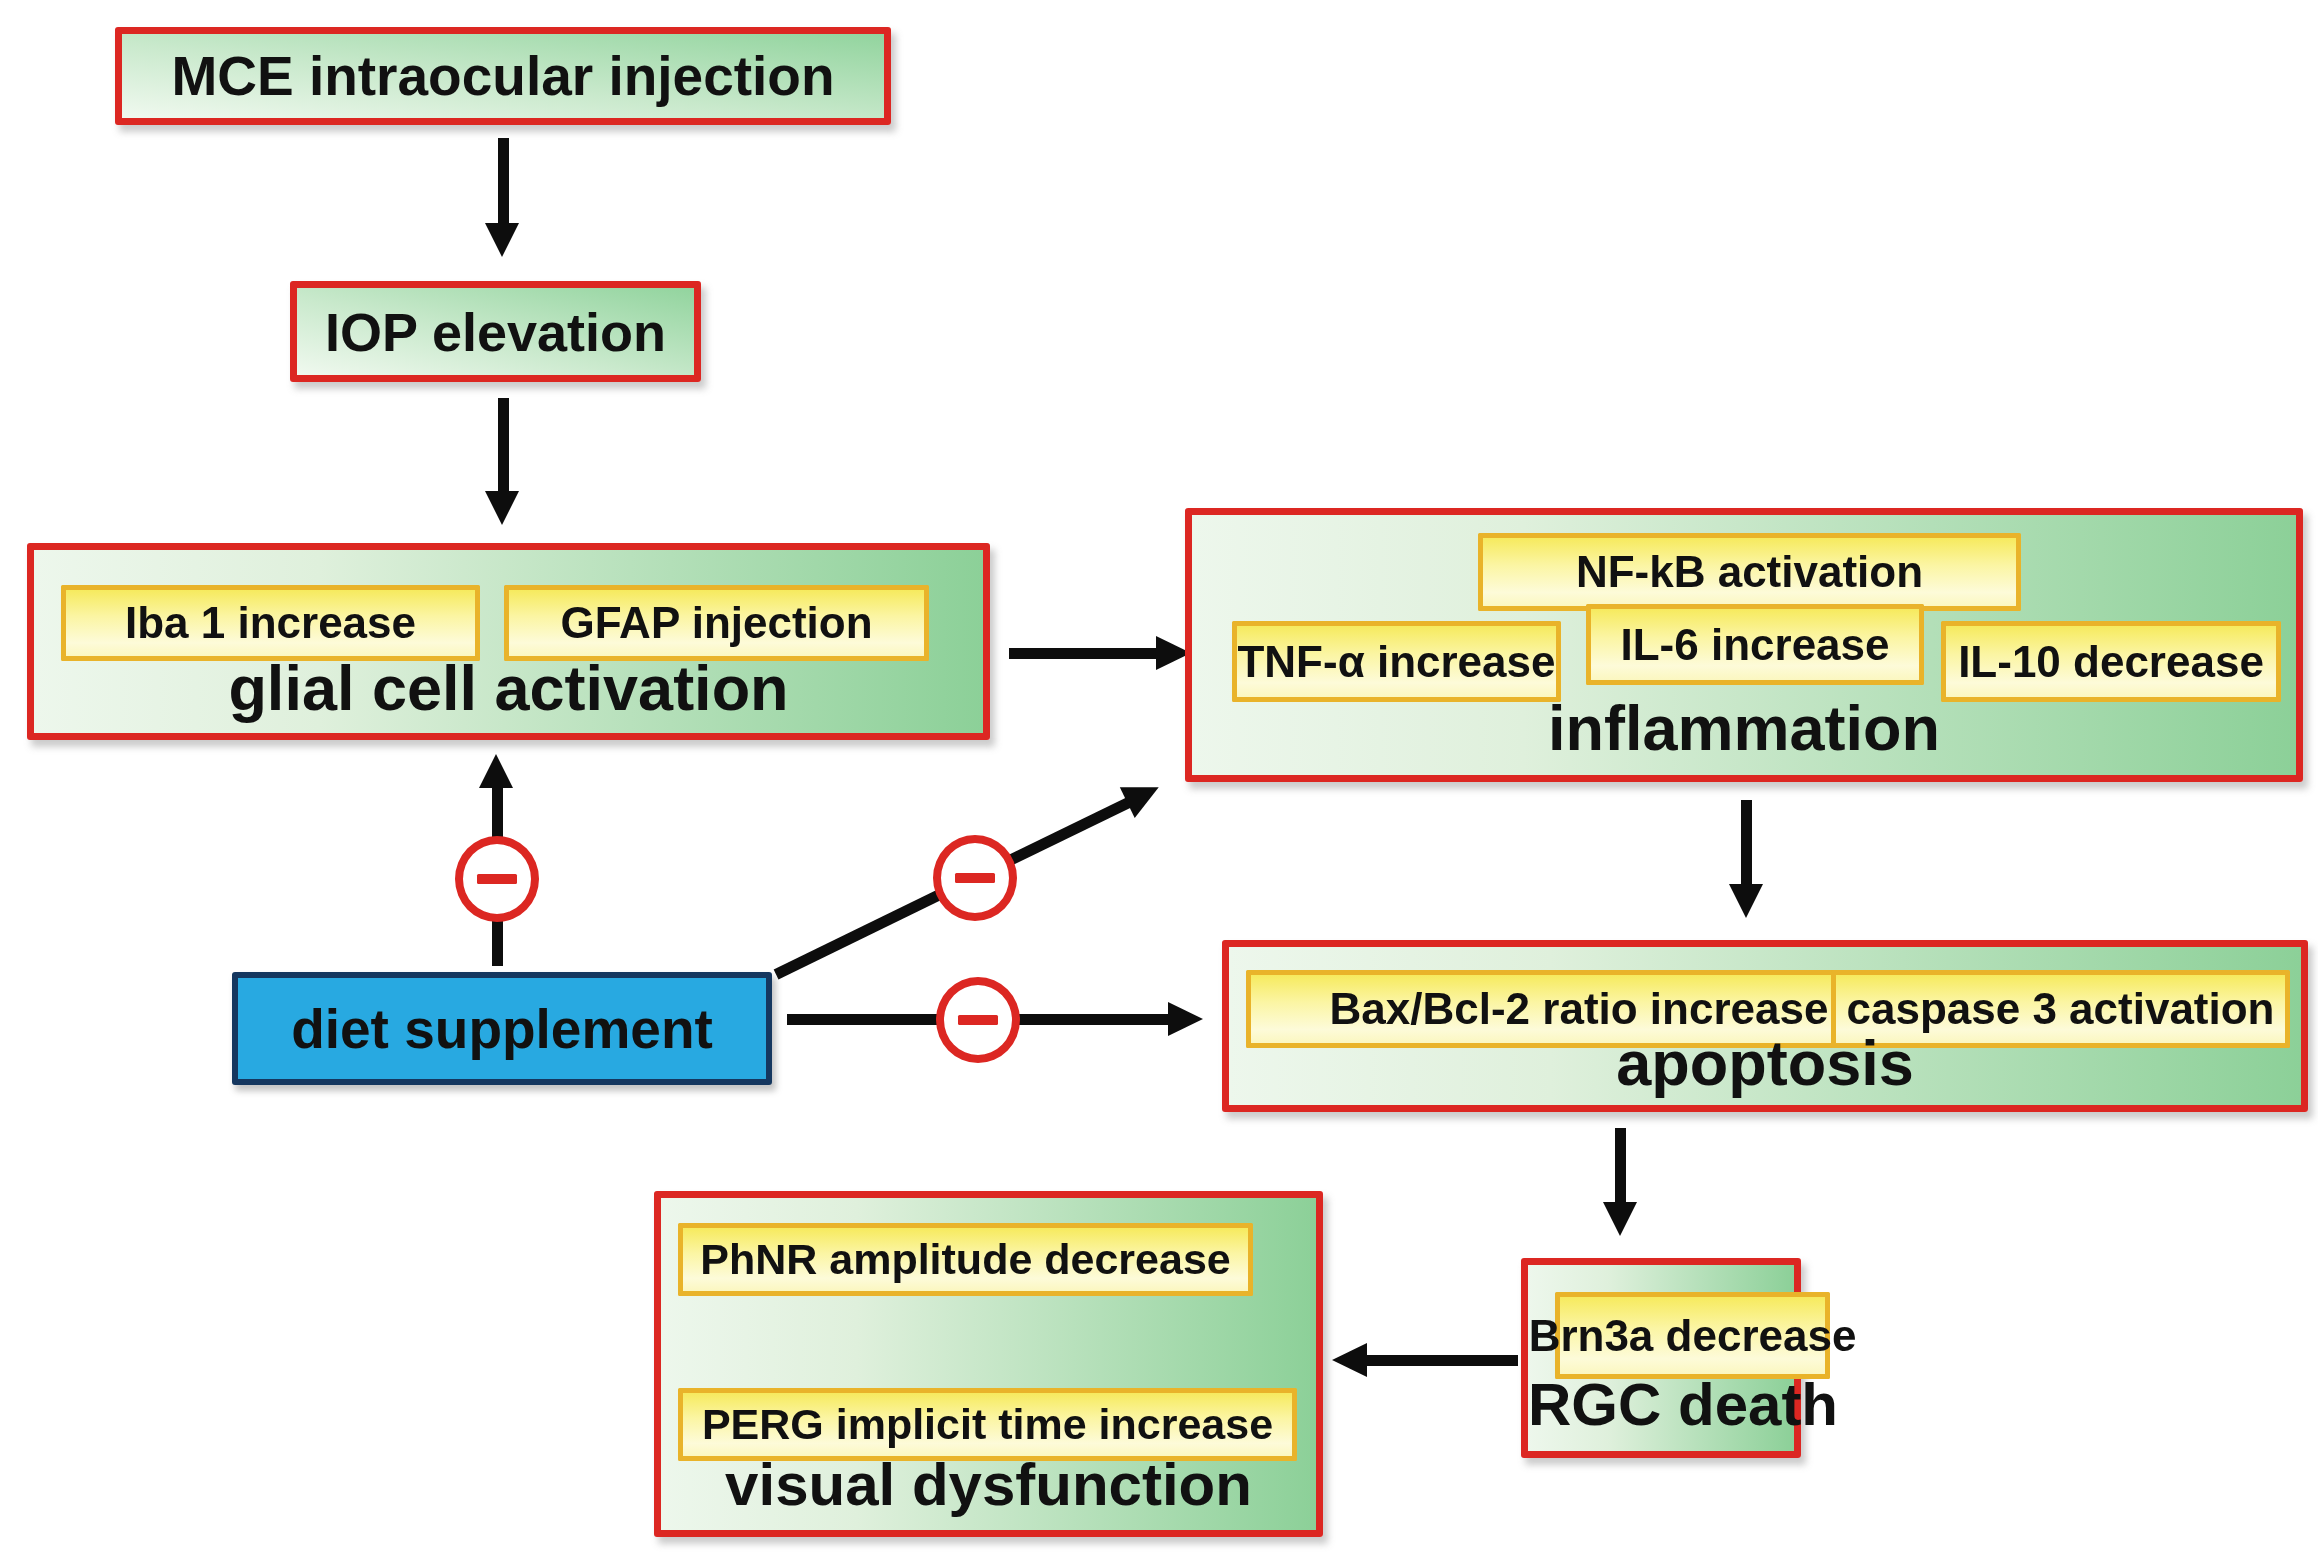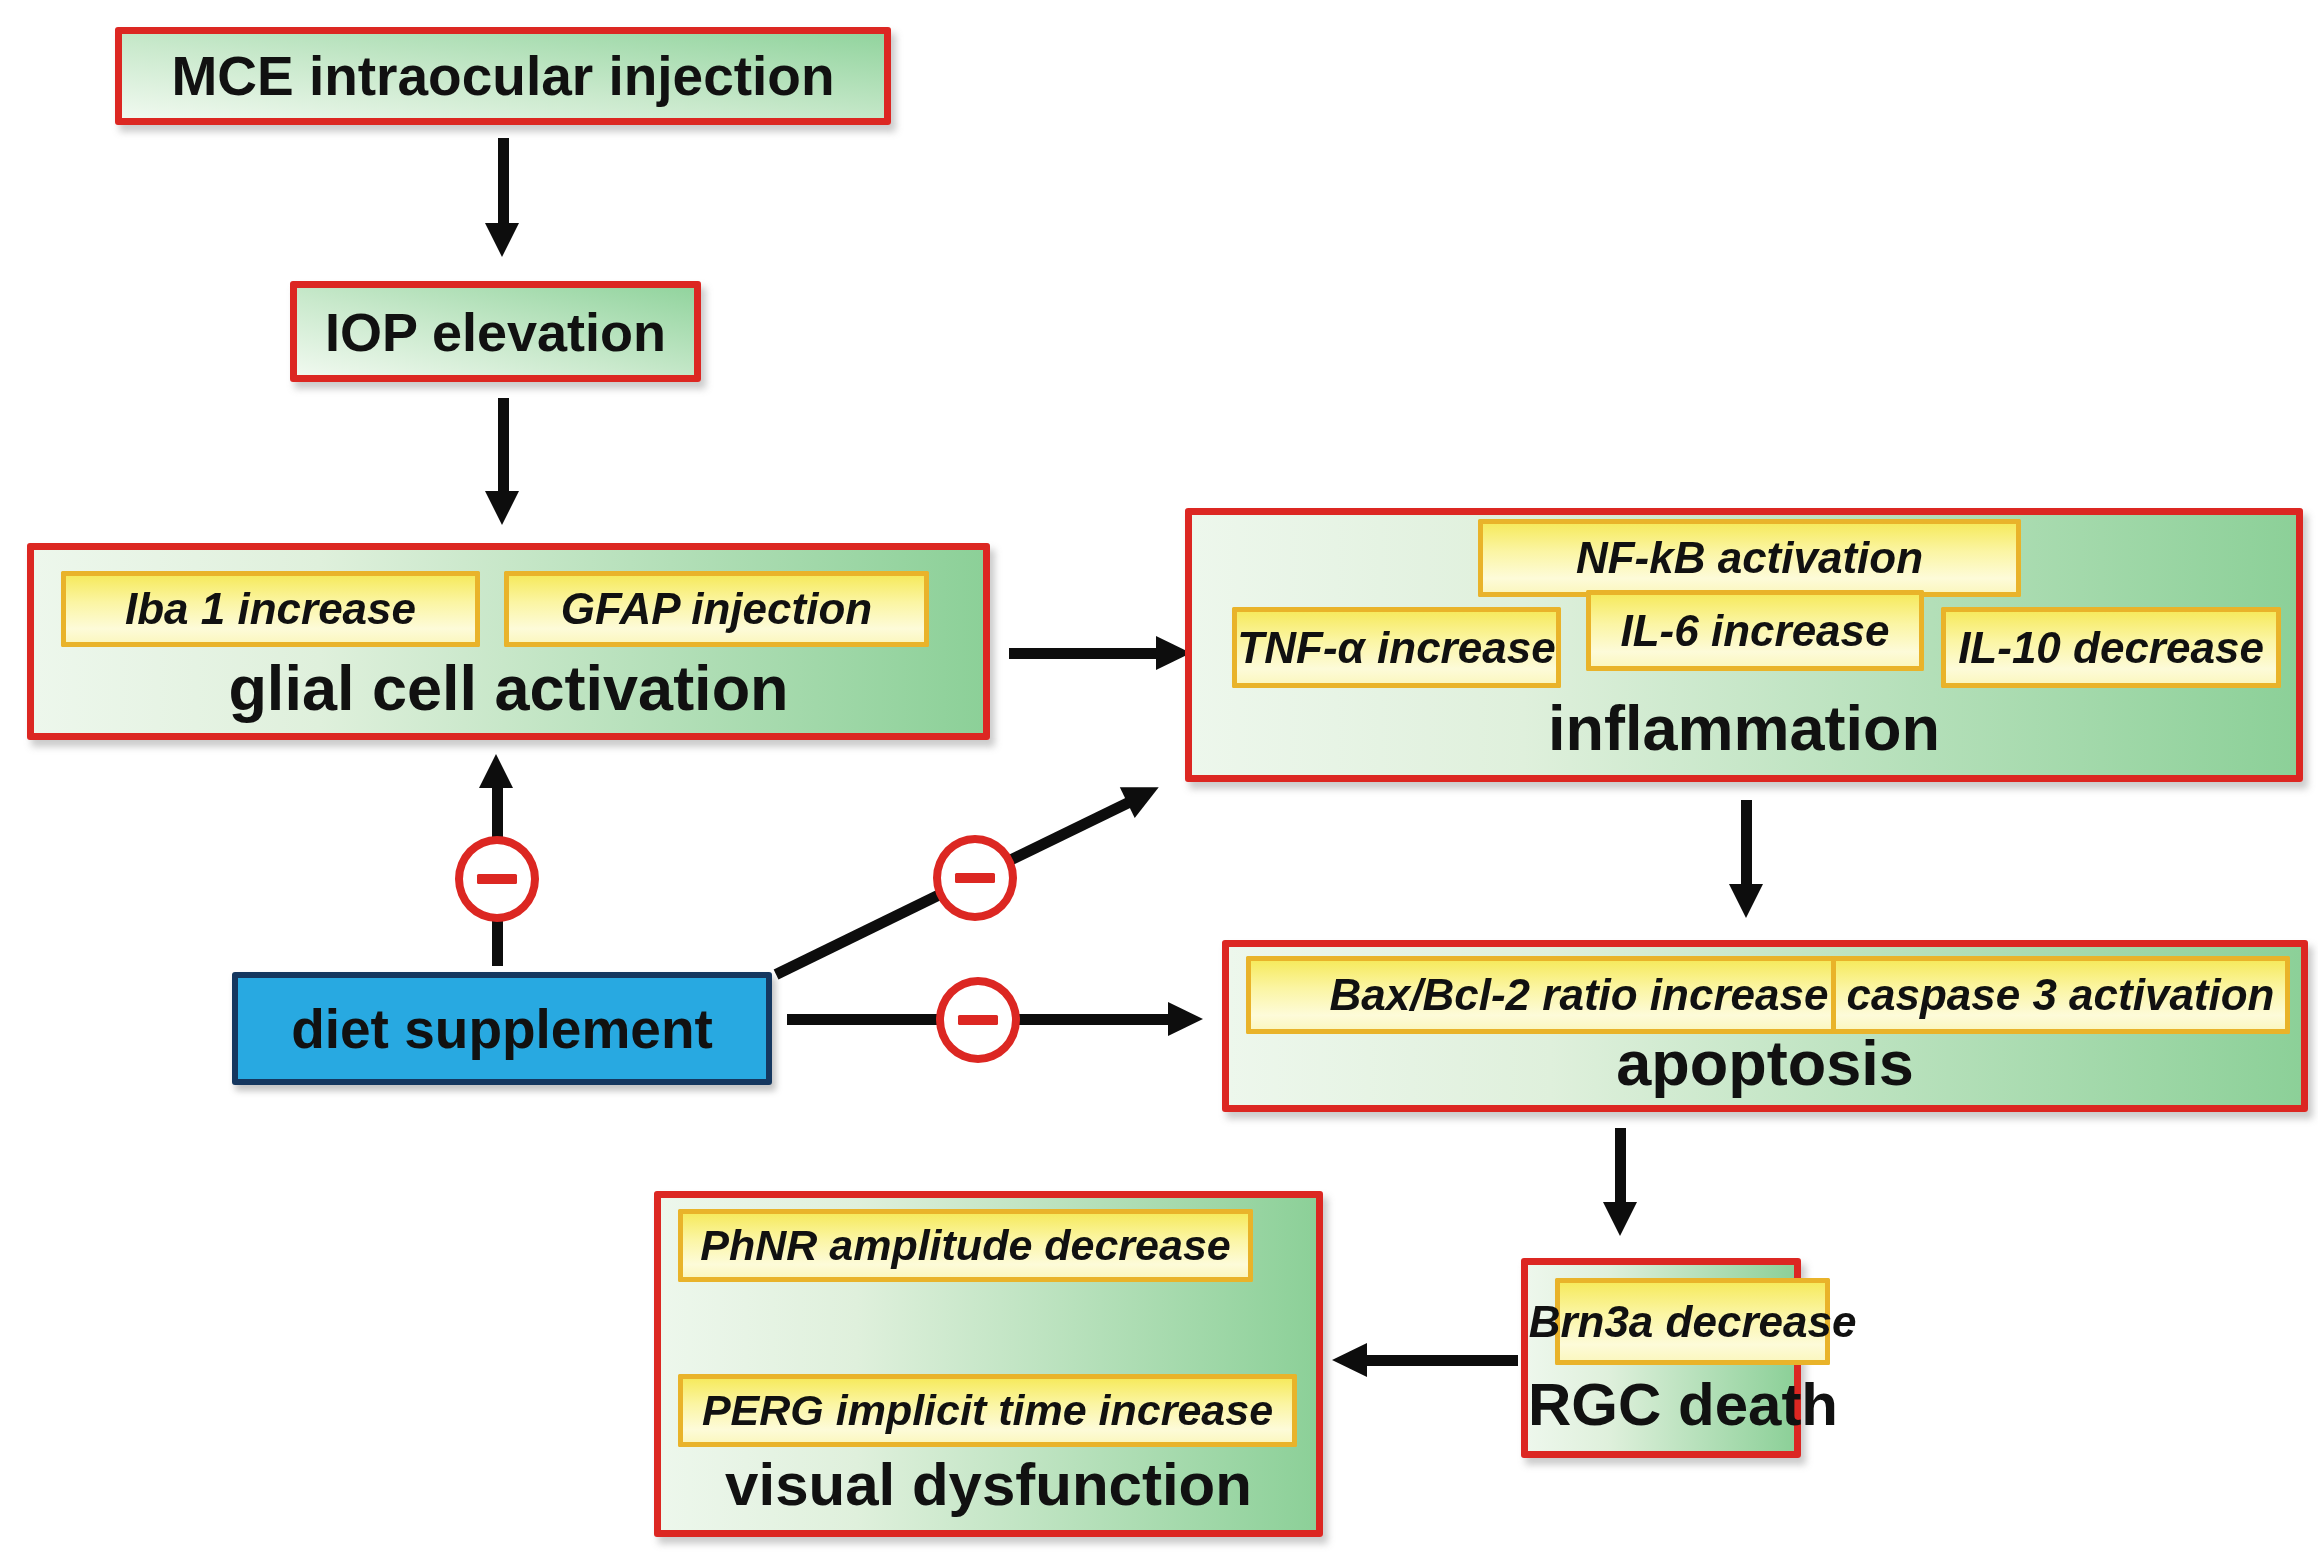--- a/index.html
+++ b/index.html
@@ -33,22 +33,23 @@
     font-weight:700;white-space:nowrap;
   }
   .bottom-label{
     position:absolute;left:0;right:0;
     text-align:center;font-weight:700;white-space:nowrap;
   }
   .chip{
     position:absolute;box-sizing:border-box;border:5.4px solid var(--chip-border);
     background:linear-gradient(180deg, var(--chip-top) 0%, #fbf5a3 40%, var(--chip-bottom) 80%, #fbf7c0 100%);
     display:flex;align-items:center;justify-content:center;
-    font-weight:700;font-style:italic;white-space:nowrap;
+    font-weight:700;white-space:nowrap;
     border-radius:1.5px;
+    margin-top:14px;
   }
   .shaft-v{position:absolute;width:10.7px;background:var(--arrow);}
   .shaft-h{position:absolute;height:10.7px;background:var(--arrow);}
   .head{position:absolute;width:0;height:0;}
   .head.down{border-left:17.6px solid transparent;border-right:17.6px solid transparent;border-top:34px solid var(--arrow);}
   .head.up{border-left:17.6px solid transparent;border-right:17.6px solid transparent;border-bottom:34px solid var(--arrow);}
   .head.right{border-top:17.6px solid transparent;border-bottom:17.6px solid transparent;border-left:35px solid var(--arrow);}
   .head.left{border-top:17.6px solid transparent;border-bottom:17.6px solid transparent;border-right:35px solid var(--arrow);}
   .diagonal{position:absolute;transform-origin:left center;}
   .inhibit{

